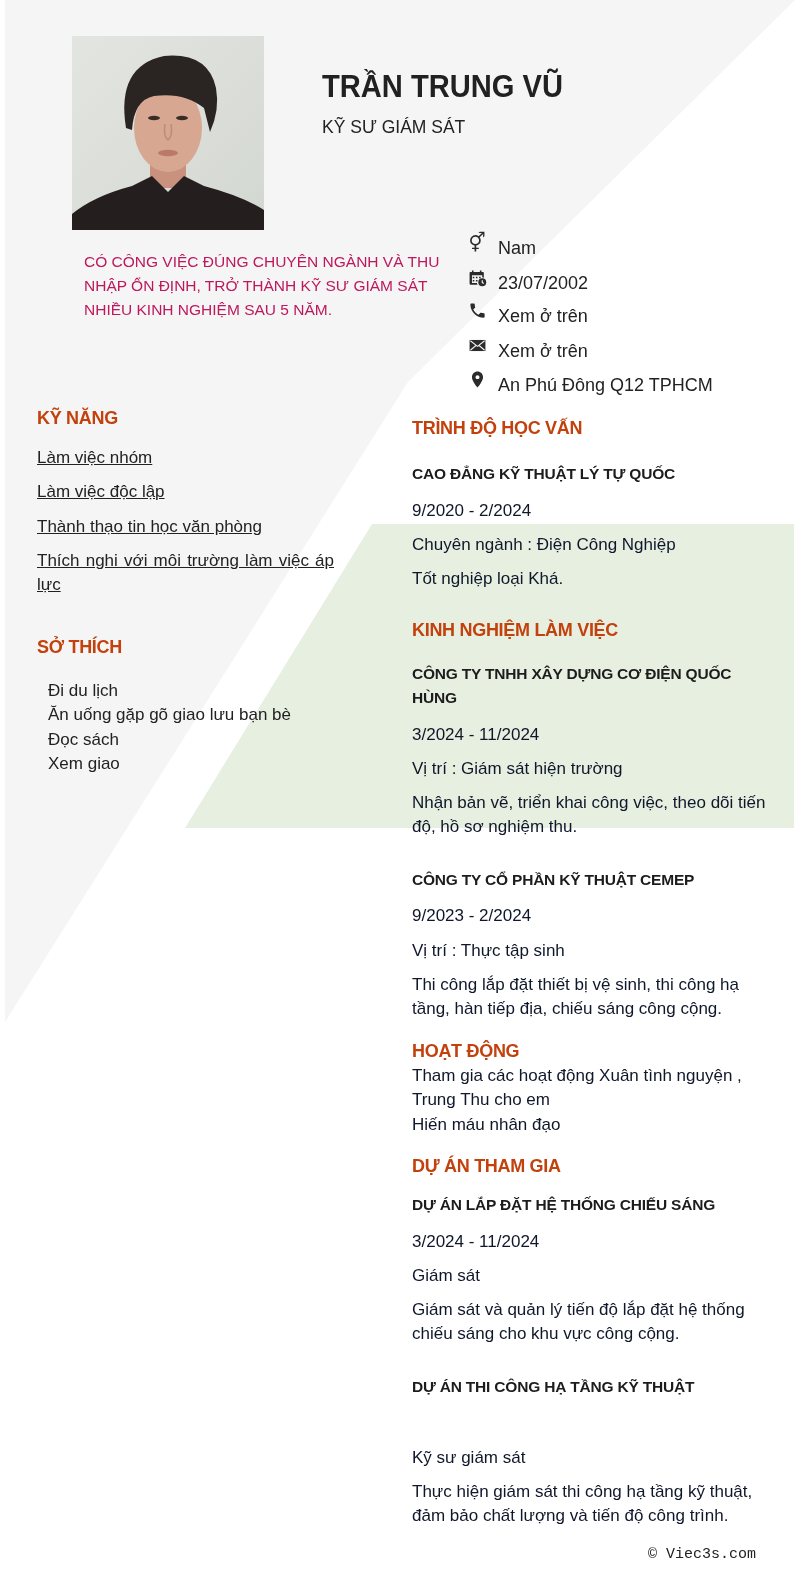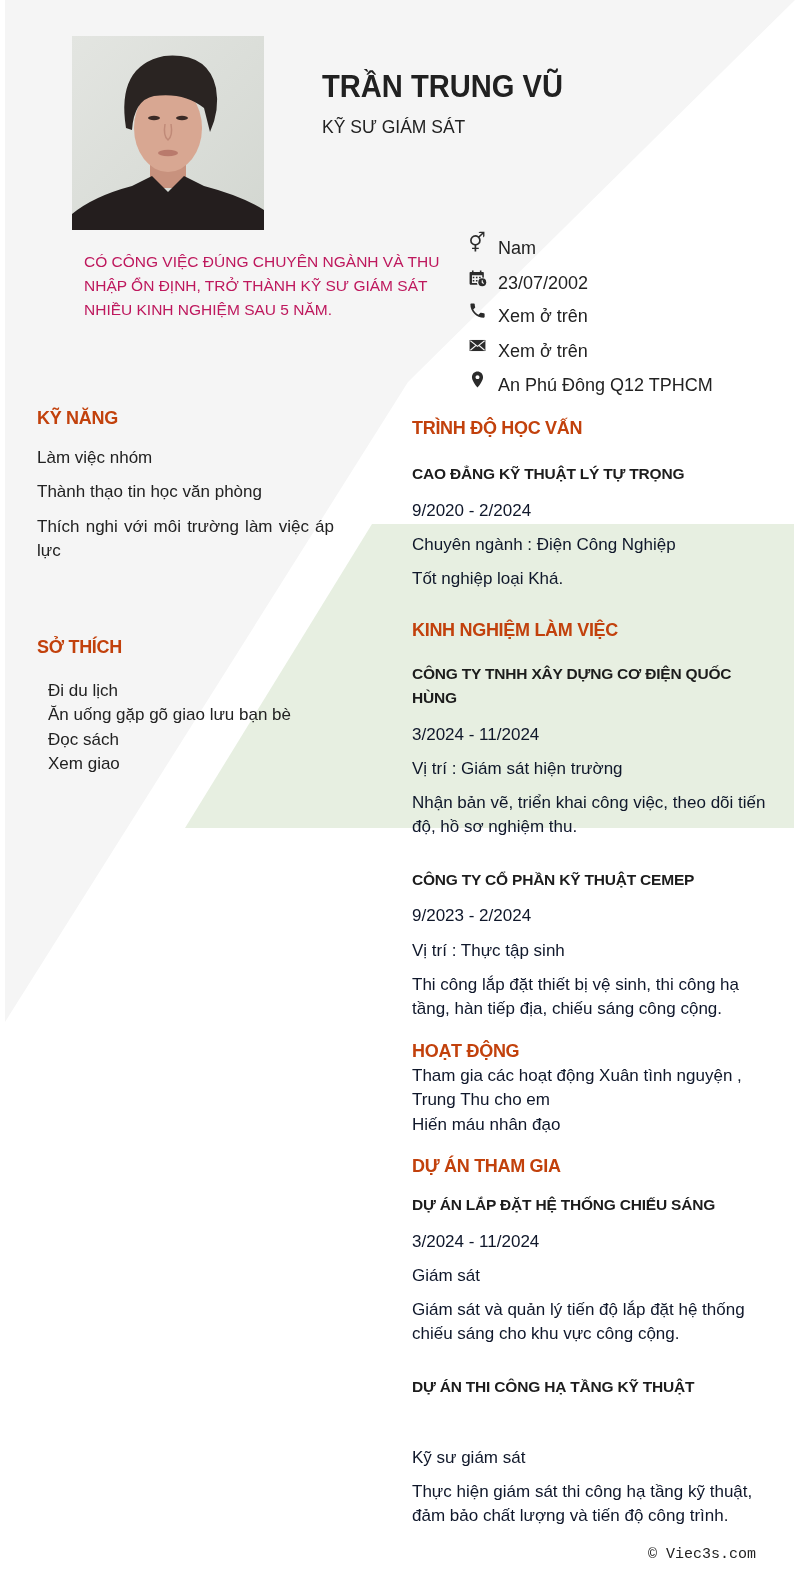--- a/index.html
+++ b/index.html
@@ -24,21 +24,21 @@
   .contact-icon .glyph { font-family: "DejaVu Sans", sans-serif; font-size: 19px; line-height: 22px; font-weight: bold; }
   .contact-text { margin-left: 10px; font-size: 18px; line-height: 24.5px; white-space: nowrap; margin-top: 12px; }
 
   .h-section { font-size: 18px; line-height: 24px; font-weight: bold; letter-spacing: -0.3px; white-space: nowrap; color: #c2410c; }
   .h-item { font-size: 15.5px; line-height: 24px; font-weight: bold; letter-spacing: -0.2px; white-space: pre; color: #1c1c1c; }
   .body { font-size: 17px; line-height: 24.5px; white-space: pre; color: #0f172a; }
 
   .left-col { left: 37px; }
   .right-col { left: 412px; }
 
-  .skills-list { left: 37px; top: 445.75px; width: 297px; margin: 0; padding: 0; list-style: none; }
+  .skills-list { left: 37px; top: 445.75px; width: 297px; margin: 0; padding: 0; list-style: none; text-decoration: underline; }
   .skills-list li { font-size: 17px; line-height: 24.5px; margin-bottom: 9.9px; text-align: justify; }
   .hobbies-list { left: 37px; top: 667.75px; margin: 11px; padding: 0; list-style: none; }
   .hobbies-list li { font-size: 17px; line-height: 24.5px; white-space: nowrap; }
 
   .footer { left: 648px; top: 1545px; font-family: "Liberation Mono", monospace; font-size: 15px; line-height: 20px; color: #222; white-space: nowrap; }
 </style>
 </head>
 <body>
 
 <svg class="bg" viewBox="0 0 800 1581" xmlns="http://www.w3.org/2000/svg">
@@ -111,34 +111,35 @@
     <svg viewBox="0 0 24 24">
         <path d="M12 2C8.13 2 5 5.13 5 9c0 5.25 7 13 7 13s7-7.75 7-13c0-3.87-3.13-7-7-7zm0 9.5c-1.38 0-2.5-1.12-2.5-2.5s1.12-2.5 2.5-2.5 2.5 1.12 2.5 2.5-1.12 2.5-2.5 2.5z"></path>
       </svg>
   </span>
   <span class="contact-text">An Phú Đông Q12 TPHCM</span>
 </div>
 
 <div class="abs h-section left-col" style="top:406px">KỸ NĂNG</div>
 <ul class="abs skills-list">
   <li>Làm việc nhóm</li>
+  <li>Làm việc độc lập</li>
   <li>Thành thạo tin học văn phòng</li>
   <li>Thích nghi với môi trường làm việc áp lực</li>
 </ul>
 
 <div class="abs h-section left-col" style="top:635px">SỞ THÍCH</div>
 <ul class="abs hobbies-list">
   <li>Đi du lịch</li>
   <li>Ăn uống gặp gõ giao lưu bạn bè</li>
   <li>Đọc sách</li>
   <li>Xem giao</li>
 </ul>
 
 <div class="abs h-section right-col" style="top:416px">TRÌNH ĐỘ HỌC VẤN</div>
-<div class="abs h-item right-col" style="top:462px">CAO ĐẲNG KỸ THUẬT LÝ TỰ TRỌNG</div>
+<div class="abs h-item right-col" style="top:462px">CAO ĐẲNG KỸ THUẬT LÝ TỰ QUỐC</div>
 <div class="abs body right-col" style="top:498.75px">9/2020 - 2/2024</div>
 <div class="abs body right-col" style="top:532.75px">Chuyên ngành : Điện Công Nghiệp</div>
 <div class="abs body right-col" style="top:566.75px">Tốt nghiệp loại Khá.</div>
 
 <div class="abs h-section right-col" style="top:618px">KINH NGHIỆM LÀM VIỆC</div>
 
 <div class="abs h-item right-col" style="top:662px">CÔNG TY TNHH XÂY DỰNG CƠ ĐIỆN QUỐC
 HÙNG</div>
 <div class="abs body right-col" style="top:722.75px">3/2024 - 11/2024</div>
 <div class="abs body right-col" style="top:756.75px">Vị trí : Giám sát hiện trường</div>

